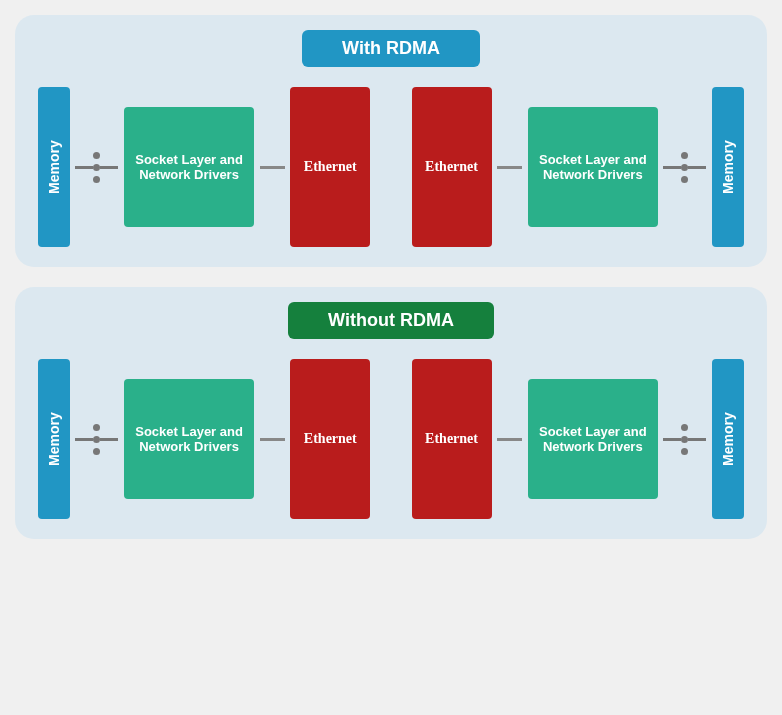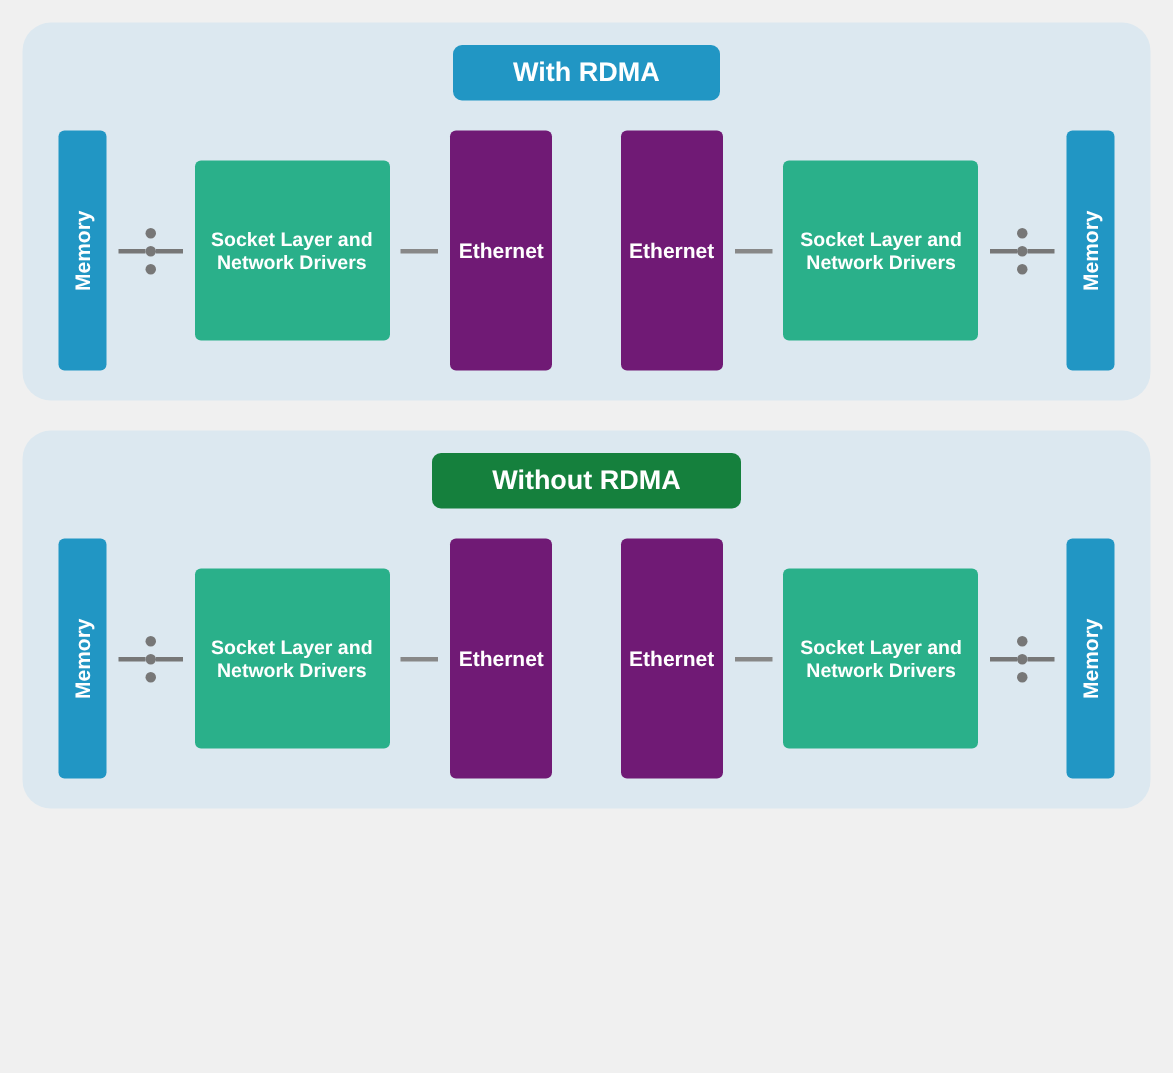--- a/index.html
+++ b/index.html
@@ -76,32 +76,33 @@
       padding: 15px 10px;
       border-radius: 4px;
       width: 130px;
       min-height: 120px;
       display: flex;
       align-items: center;
       justify-content: center;
     }
 
     .ethernet-block {
-      background: #701a75;
+      background: #b91c1c;
       color: white;
       font-weight: bold;
       font-size: 14px;
       text-align: center;
       padding: 15px 10px;
       border-radius: 4px;
-      width: 68px;
+      width: 80px;
       min-height: 160px;
       display: flex;
       align-items: center;
       justify-content: center;
+      font-family: Liberation Serif, serif;
     }
 
     .mem-connector {
       display: flex;
       align-items: center;
       gap: 0;
     }
 
     .line-h {
       width: 18px;

